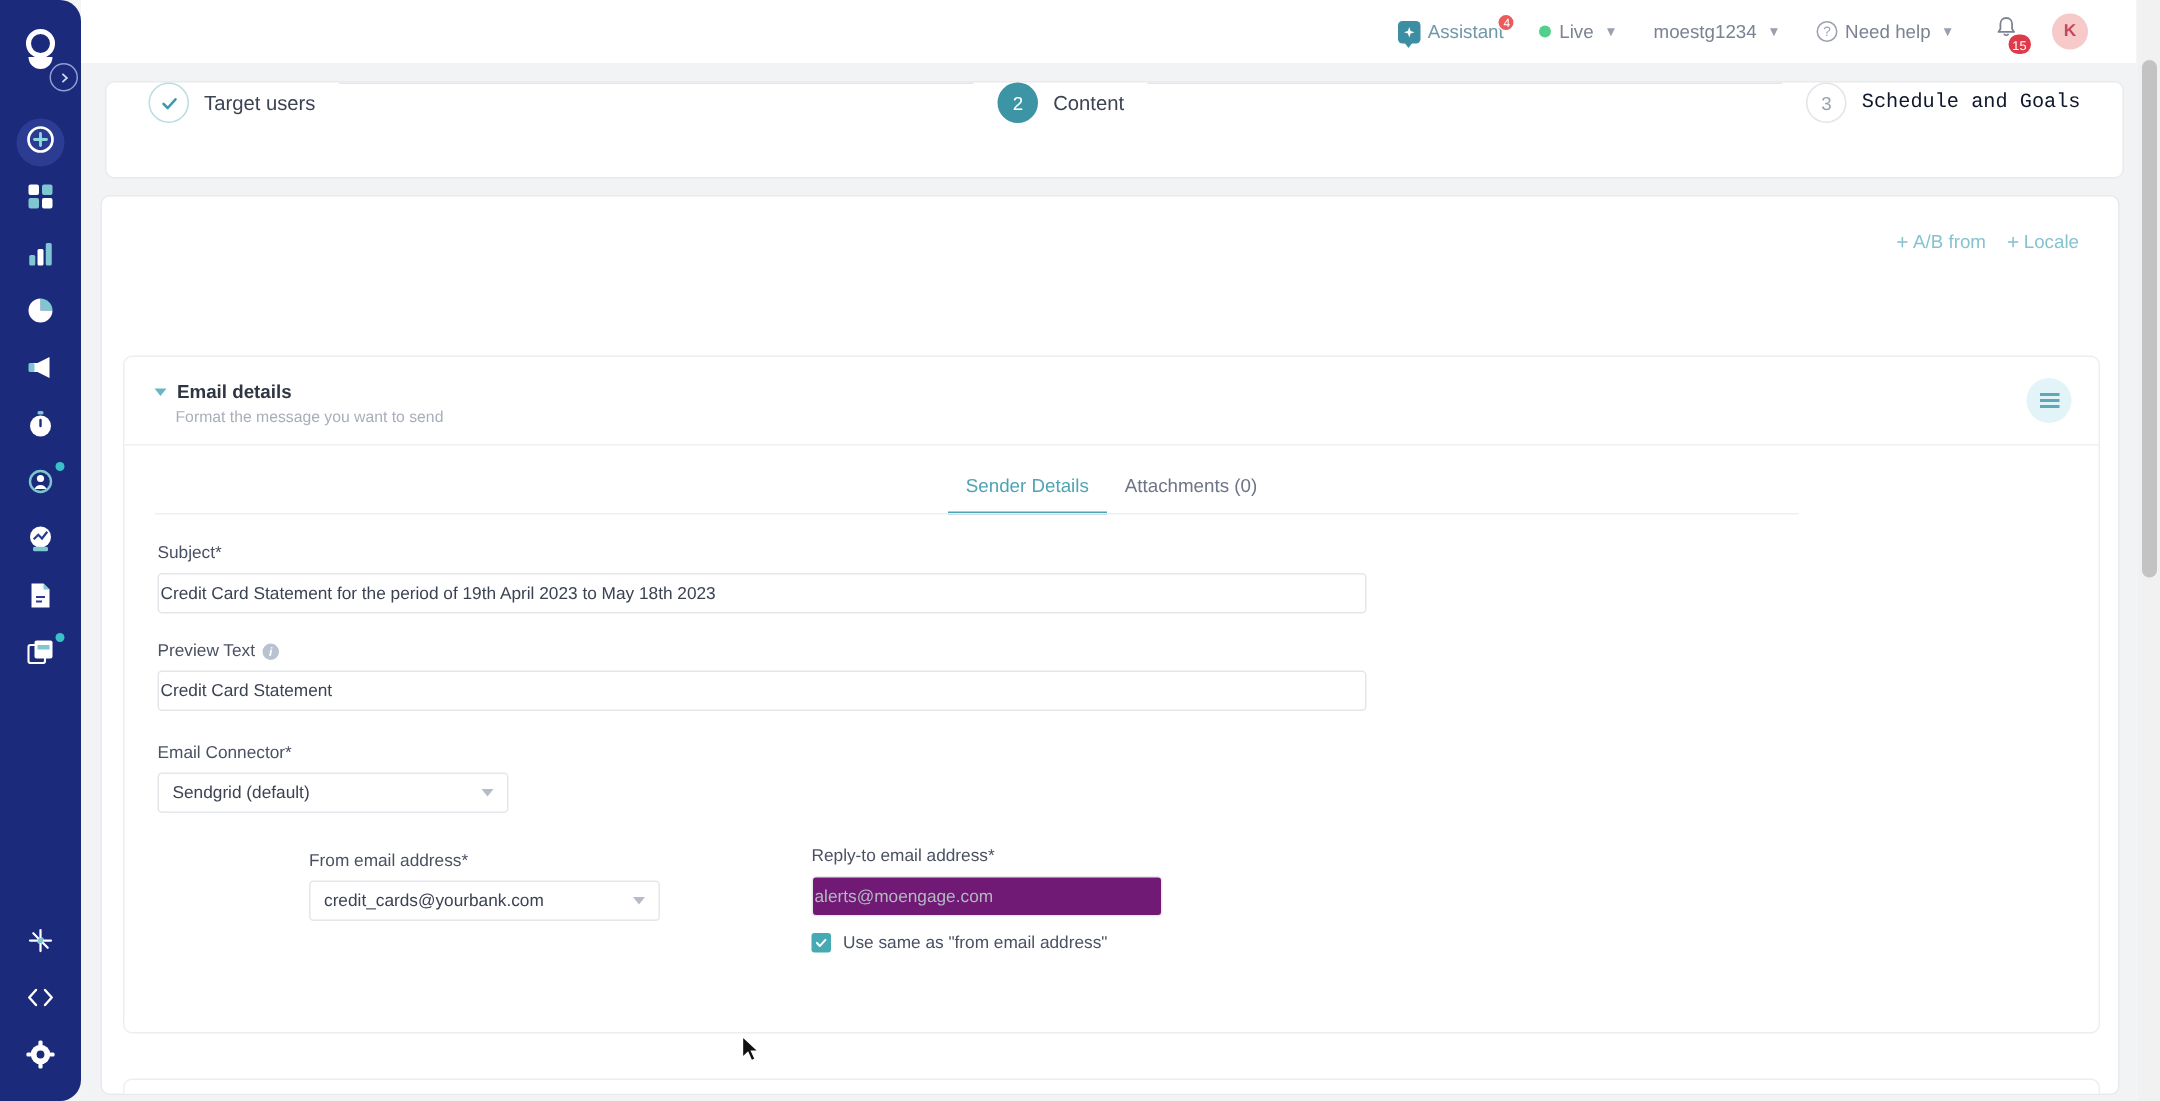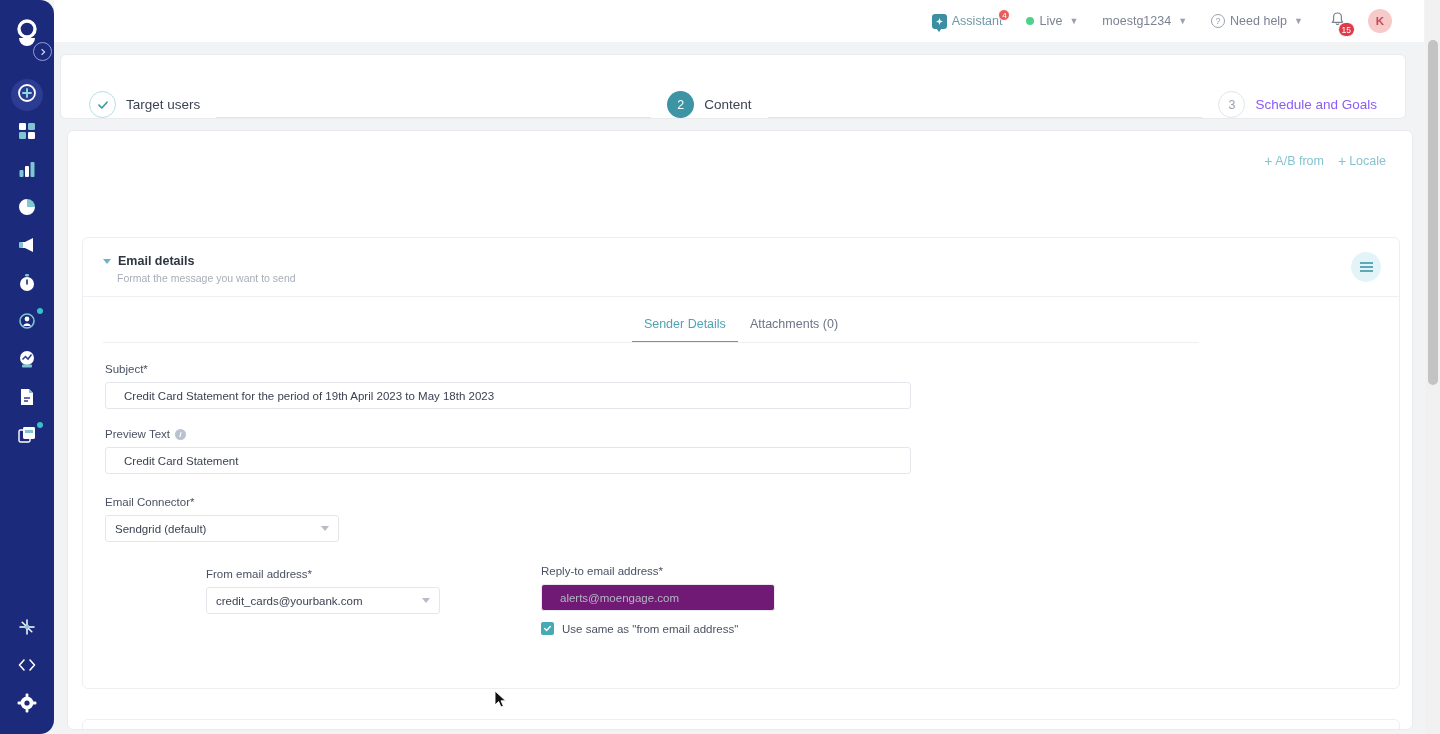--- a/index.html
+++ b/index.html
@@ -110,36 +110,36 @@
   }
 
   .card {
     background: #fff;
     border: 1px solid #e8eaee;
     border-radius: 6px;
   }
 
   
   #stepper {
-    position: absolute; left: 6px; top: 12px;
+    position: absolute; left: 16px; top: 12px;
     width: 1346px; height: 65px;
-    display: flex; align-items: flex-end;
+    display: flex; align-items: flex-start;
     padding: 0 28px;
   }
   .step { display: flex; align-items: center; gap: 10px; flex: none; }
   .step-circle {
     width: 27px; height: 27px; border-radius: 50%;
     display: flex; align-items: center; justify-content: center;
     font-size: 12.5px;
   }
   .step-circle.done { border: 1.3px solid #b8dde2; color: #3c9aa8; background: #fff; }
   .step-circle.current { background: #3d94a4; color: #fff; font-weight: normal; }
   .step-circle.todo { border: 1.3px solid #e2e4e8; color: #9aa1ae; background: #fff; }
   .step-label { font-size: 13.5px; color: #3c4353; }
-  .step-label.todo { color: #8b5cf6; }
+  .step-label.todo { color: #0f172a; font-family: Liberation Mono, monospace; }
   .step-line { flex: 1 1 auto; height: 1px; background: #e4e6ea; margin: 0 16px; }
 
   
   #content-card {
     position: absolute; left: 13px; top: 88px;
     width: 1346px; height: 600px;
     background: #fff;
     border: 1px solid #e8eaee;
     border-radius: 6px;
     overflow: hidden;
@@ -184,21 +184,21 @@
   
   .form-area { padding: 20px 22px 0 22px; position: relative; }
   .field-label { font-size: 11.5px; color: #4a5162; margin-bottom: 7px; display:flex; align-items:center; gap: 5px; }
   .info-dot {
     width: 11px; height: 11px; border-radius: 50%;
     background: #b9c2d0; color: #fff; font-size: 8px;
     line-height: 11px; text-align: center; font-style: italic; font-weight: bold;
   }
   .text-input {
     height: 27px; border: 1px solid #e3e6eb; border-radius: 3px;
-    font-size: 11.5px; color: #3b4252; padding: 0 18px;
+    font-size: 11.5px; color: #3b4252; padding: 0 1px;
     display: flex; align-items: center; background: #fff;
     font-family: "Liberation Sans", sans-serif;
     width: 100%;
   }
   .text-input.disabled { background: #701a75; border-color: #e9eaed; color: #b3b8c2; }
   .select-input {
     height: 27px; border: 1px solid #e3e6eb; border-radius: 3px;
     font-size: 11.5px; color: #3b4252; padding: 0 9px;
     display: flex; align-items: center; justify-content: space-between; background: #fff;
   }

